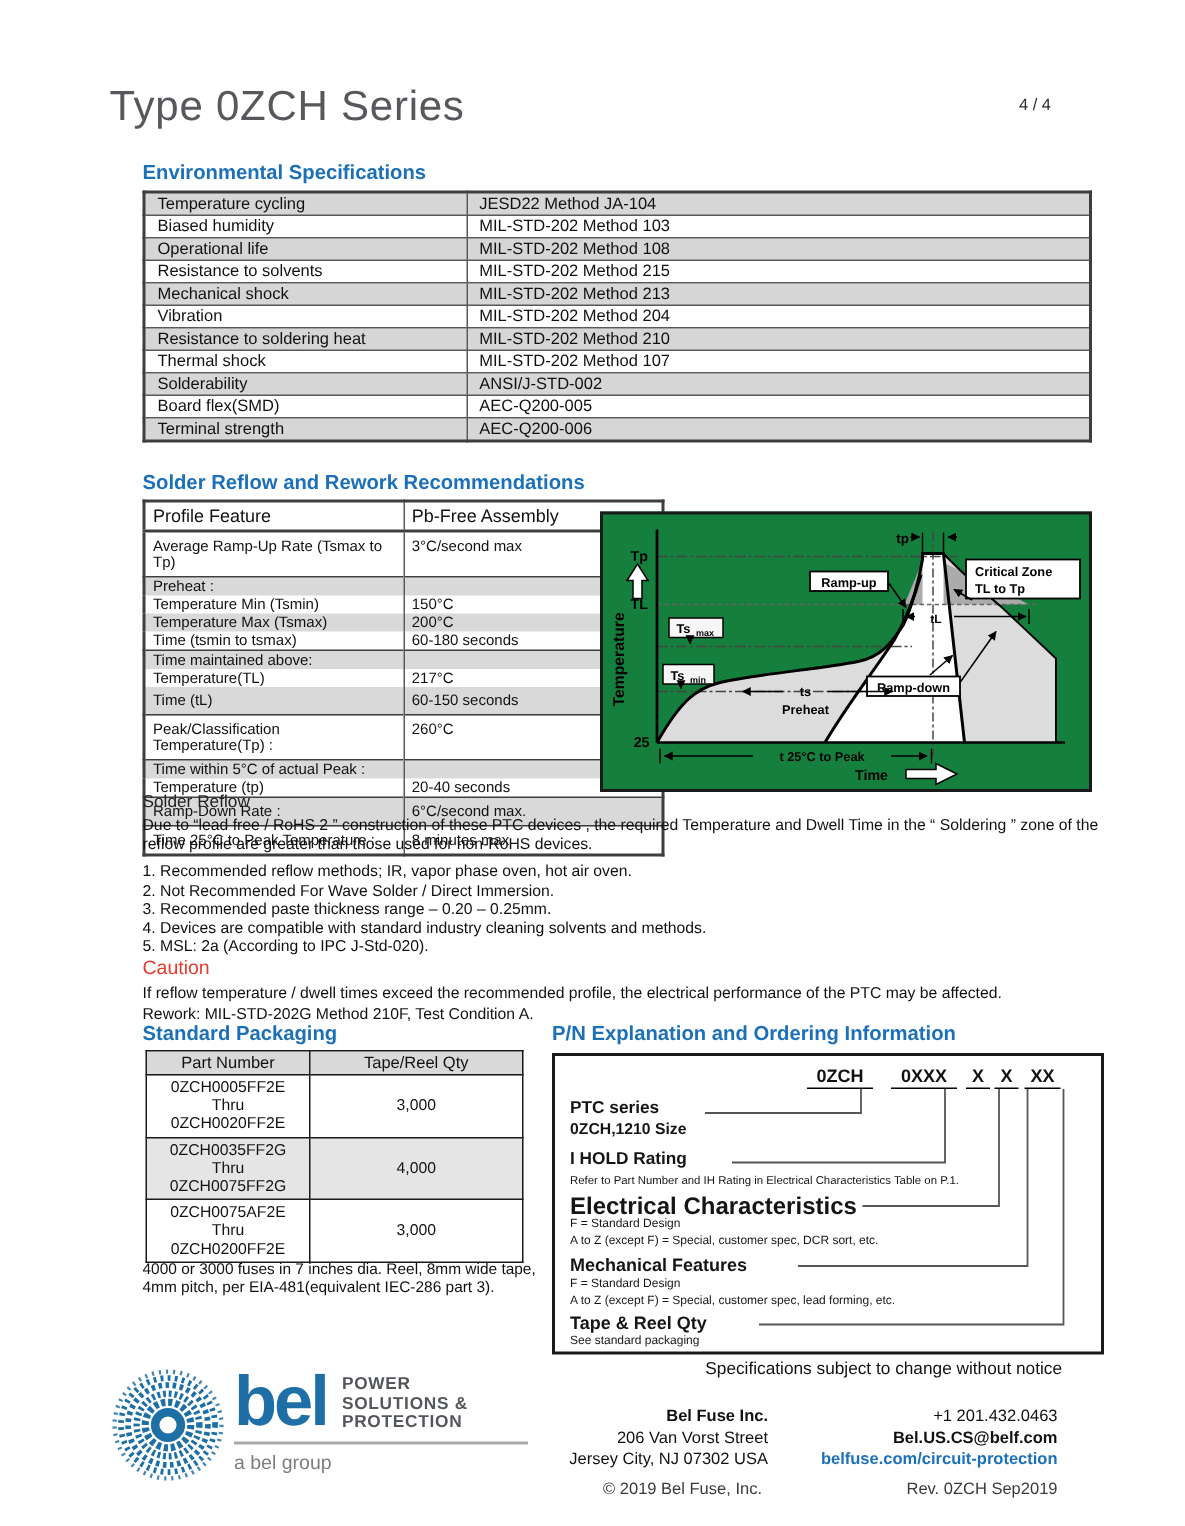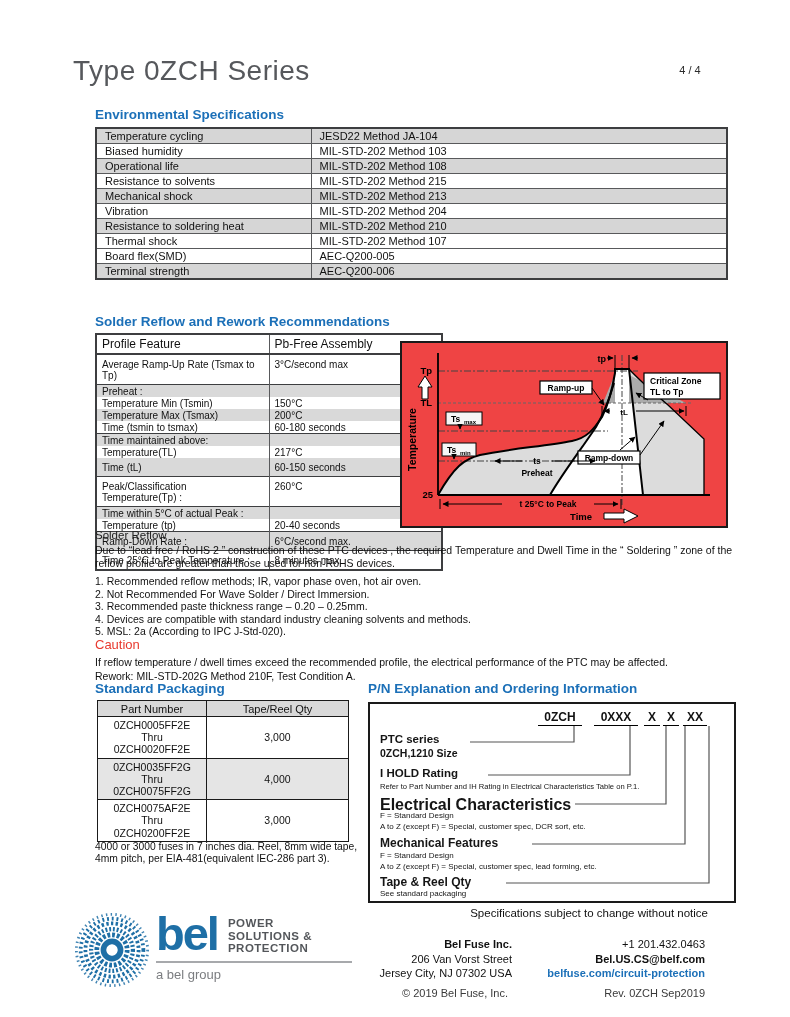--- a/index.html
+++ b/index.html
@@ -26,21 +26,21 @@
   .solder-table th { font-size:12px; font-weight:normal; text-align:left; padding:2px 5px;
                      border-bottom:2px solid #3d3e40; border-right:1px solid #58595b; }
   .solder-table td { padding:0.5px 5px; border-right:1px solid #58595b; vertical-align:top; }
   .solder-table td.c1 { width:173px; }
   .solder-table tr.s td { background:#d9d9d9; }
   .solder-table tr.gt td { border-top:1.5px solid #3d3e40; }
   .solder-table tr.pad td { padding-top:3.5px; padding-bottom:3.5px; }
 
   
   .diagram { position:absolute; left:400px; top:341px; width:328px; height:187px;
-             border:2px solid #1a1a1a; background:#ef4444; }
+             border:2px solid #1a1a1a; background:#15803d; }
 
   
   .sub-solder { position:absolute; left:95px; top:529px; font-size:11.5px; color:#222; }
   .para    { position:absolute; left:95px; top:544px; width:648px; font-size:10.5px; line-height:13px; }
   .notes   { position:absolute; left:95px; top:575px; font-size:10.5px; line-height:12.6px; }
   .caution-h { position:absolute; left:95px; top:637px; font-size:13px; color:#e8392e; }
   .caution-t { position:absolute; left:95px; top:656px; width:648px; font-size:10.5px; }
   .rework    { position:absolute; left:95px; top:670px; width:648px; font-size:10.5px; }
 
   
@@ -116,20 +116,24 @@
           <td class="c1">Vibration</td>
           <td>MIL-STD-202 Method 204</td>
         </tr>
       <tr class="g">
           <td class="c1">Resistance to soldering heat</td>
           <td>MIL-STD-202 Method 210</td>
         </tr>
       <tr>
           <td class="c1">Thermal shock</td>
           <td>MIL-STD-202 Method 107</td>
+        </tr>
+      <tr class="g">
+          <td class="c1">Solderability</td>
+          <td>ANSI/J-STD-002</td>
         </tr>
       <tr>
           <td class="c1">Board flex(SMD)</td>
           <td>AEC-Q200-005</td>
         </tr>
       <tr class="g">
           <td class="c1">Terminal strength</td>
           <td>AEC-Q200-006</td>
         </tr>
     </tbody>

